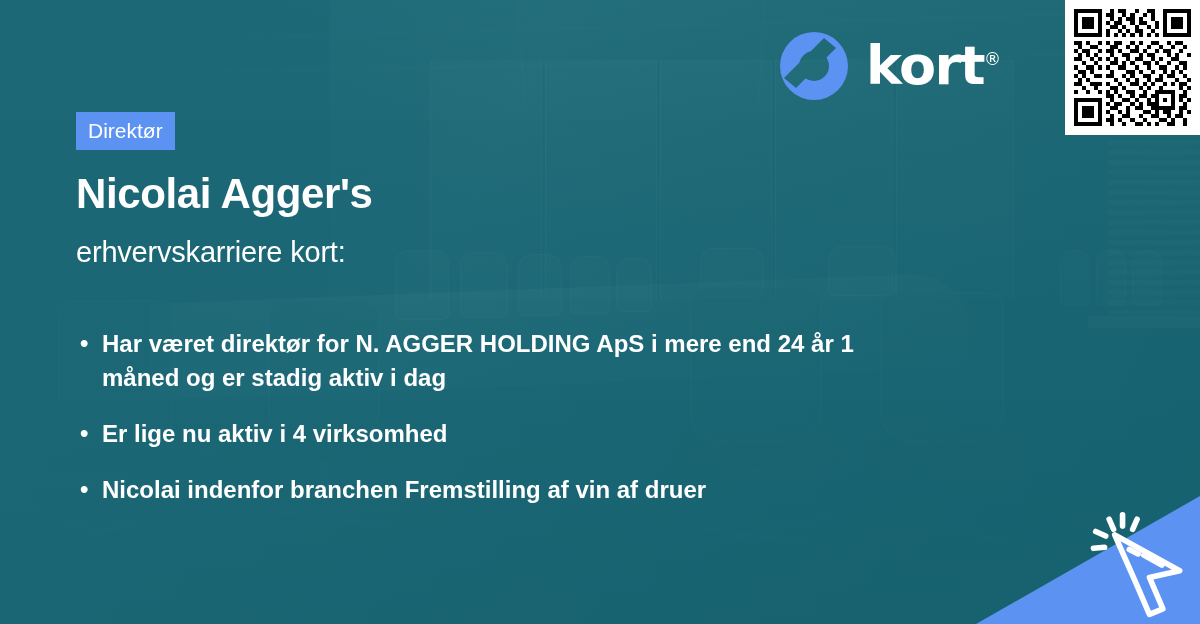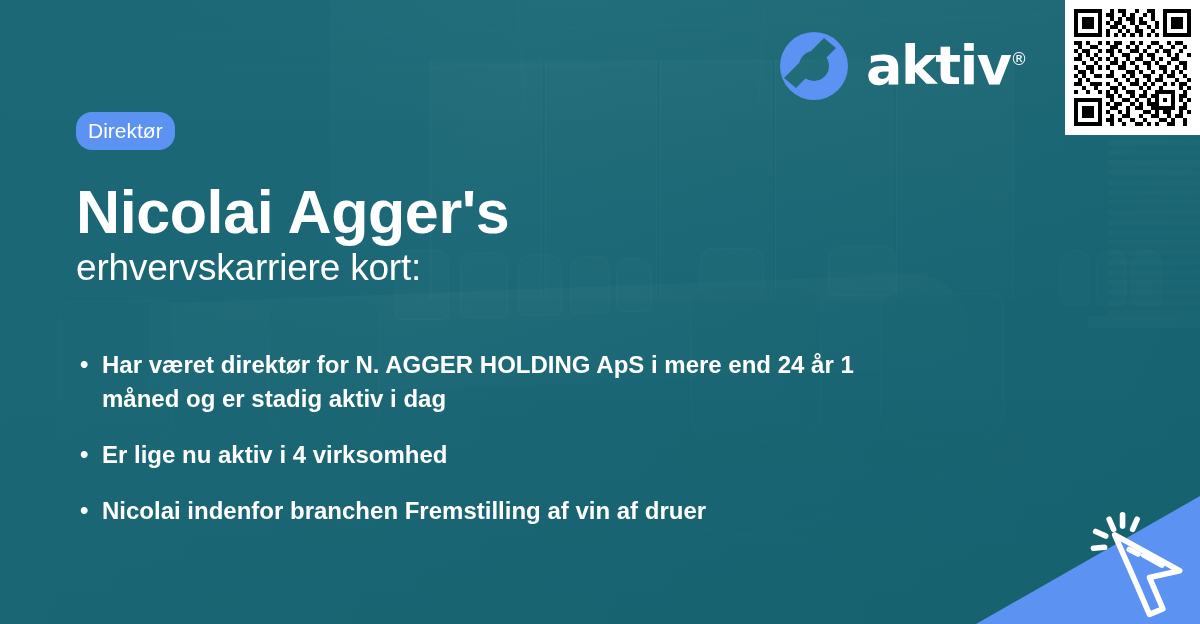--- a/index.html
+++ b/index.html
@@ -133,37 +133,37 @@
   .content {
     position:absolute; left:76px; top:112px; width:880px;
   }
   .badge {
     display:inline-block;
     background:#5c92f2;
     color:#ffffff;
     font-size:21px;
     line-height:1;
     padding:8px 12px 9px 12px;
-    border-radius:16px;
+    border-radius:0;
   }
   .title {
-    margin-top:28px;
+    margin-top:20px;
     color:#ffffff;
-    font-size:61px;
+    font-size:42px;
     font-weight:bold;
     line-height:1.12;
     letter-spacing:-0.4px;
   }
   .subtitle {
     color:#ffffff;
-    font-size:37px;
+    font-size:29px;
     font-weight:normal;
     line-height:1.18;
     letter-spacing:-0.2px;
-    margin-top:0;
+    margin-top:18px;
   }
   .bullets {
     margin-top:58px;
     list-style:none;
   }
   .bullets li {
     position:relative;
     color:#ffffff;
     font-size:24px;
     font-weight:bold;
@@ -252,21 +252,21 @@
 
           <circle cx="36" cy="36" r="15" fill="#000"></circle>
 
           <path d="M6 48 L46 8 L58 18 L18 58 Z" fill="#000"></path>
         </mask>
       </defs>
       <circle cx="36" cy="36" r="34" fill="#5c92f2" mask="url(#swirlmask)"></circle>
       <path d="M23 44 a13 13 0 0 1 20 -16 l-6 6 a5.5 5.5 0 0 0 -8.5 6.5 z" fill="#5c92f2" opacity="0.0"></path>
     </svg>
     <div class="logo-word">
-      <span>aktiv</span><span class="logo-reg">®</span>
+      <span>kort</span><span class="logo-reg">®</span>
     </div>
   </div>
 
   <div class="qr-panel">
     <svg viewBox="0 0 29 29" shape-rendering="crispEdges">
       <rect width="29" height="29" fill="#ffffff"></rect>
       <g fill="#000000">
 
         <rect x="0" y="0" width="7" height="1"></rect>
           <rect x="0" y="6" width="7" height="1"></rect>

